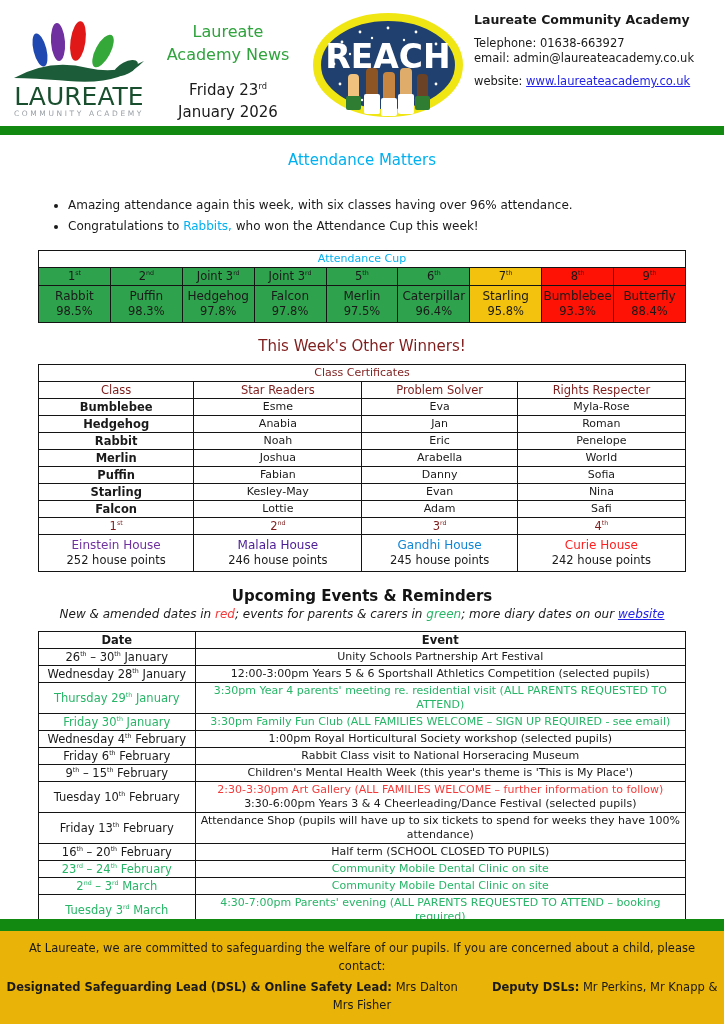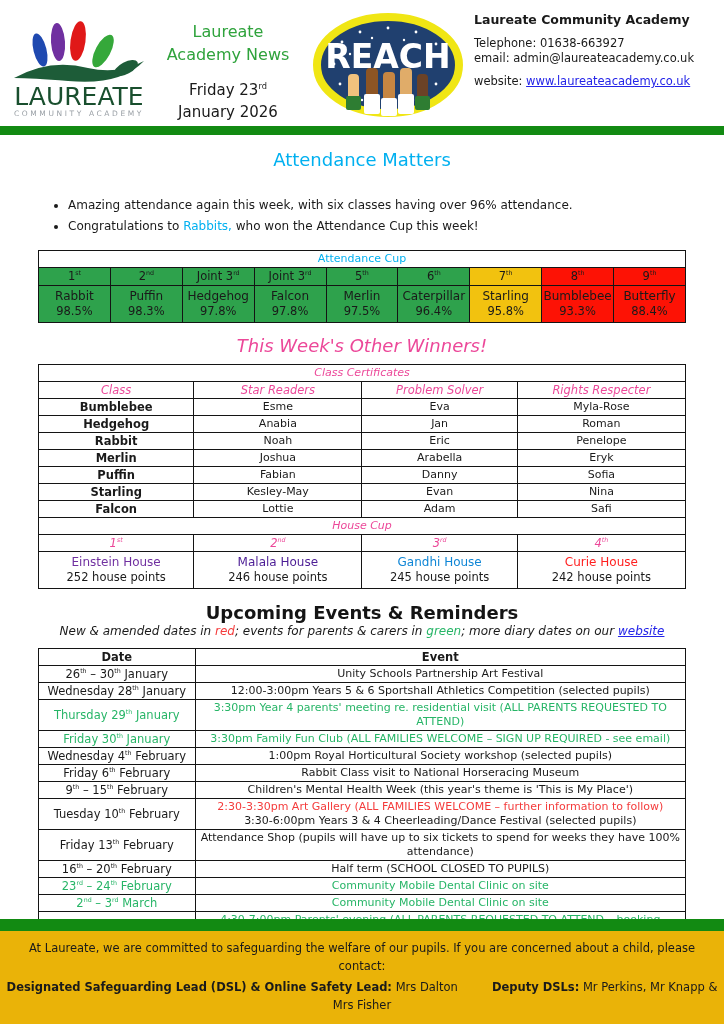--- a/index.html
+++ b/index.html
@@ -14,23 +14,23 @@
   .masthead .date div { color:#1a1a1a; font-size:15px; line-height:22px; }
   .reach-wrap { width:158px; margin:4px 4px 0 4px; }
   .contact { flex:1; text-align:left; font-size:11.5px; line-height:15px; margin-top:4px; padding-right:6px; }
   .contact .name { font-weight:bold; font-size:12.5px; line-height:16px; }
   .contact .gap { height:8px; }
   a.weblink { color:#2323e8; text-decoration:underline; cursor:pointer; }
 
   .green-bar { height:9px; background:#128a12; margin-top:3px; }
 
   
-  .sec { text-align:center; font-size:18px; line-height:16px; }
+  .sec { text-align:center; font-size:15px; line-height:16px; }
   .cyan { color:#00b0f0; }
-  .orange { color:#ec4899;font-style:italic; }
+  .orange { color:#7f1d1d; }
   .h-attendance { margin-top:17px; }
   .h-winners { margin-top:15px; }
   .h-events { margin-top:16px; color:#141414; font-weight:bold; }
   .legend { text-align:center; font-style:italic; font-size:12px; line-height:17px; margin-top:2px; }
 
   
   ul.bullets { margin:27px 0 0 52px; padding-left:16px; }
   ul.bullets li { font-size:12px; line-height:21px; }
 
   
@@ -255,42 +255,39 @@
     <tr>
           <td class="class-cell">Rabbit</td>
           <td>Noah</td>
           <td>Eric</td>
           <td>Penelope</td>
         </tr>
     <tr>
           <td class="class-cell">Merlin</td>
           <td>Joshua</td>
           <td>Arabella</td>
-          <td>Eryk</td>
+          <td>World</td>
         </tr>
     <tr>
           <td class="class-cell">Puffin</td>
           <td>Fabian</td>
           <td>Danny</td>
           <td>Sofia</td>
         </tr>
     <tr>
           <td class="class-cell">Starling</td>
           <td>Kesley-May</td>
           <td>Evan</td>
           <td>Nina</td>
         </tr>
     <tr>
           <td class="class-cell">Falcon</td>
           <td>Lottie</td>
           <td>Adam</td>
           <td>Safi</td>
-        </tr>
-    <tr>
-          <td colspan="4" class="tbl-title orange">House Cup</td>
         </tr>
     <tr class="hdr">
       <td class="orange">1<sup>st</sup></td>
       <td class="orange">2<sup>nd</sup></td>
       <td class="orange">3<sup>rd</sup></td>
       <td class="orange">4<sup>th</sup></td>
     </tr>
     <tr class="house-row">
       <td>
             <div class="c-purple">Einstein House</div>

